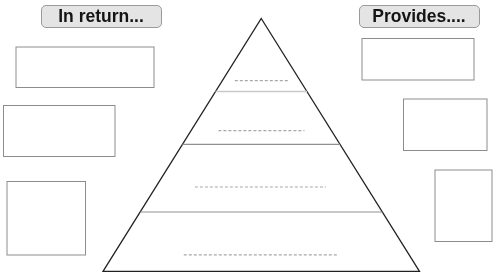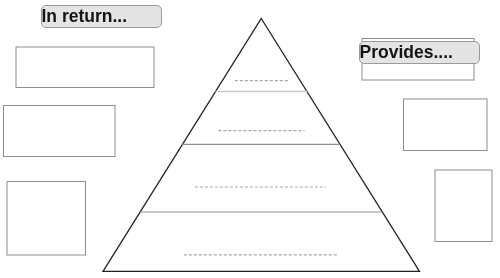--- a/index.html
+++ b/index.html
@@ -1,19 +1,19 @@
 <!DOCTYPE html>
 <html><head>
 <meta charset="utf-8">
 <style>
   html,body{margin:0;padding:0;background:#fff;}
   body{width:500px;height:278px;font-family:"Liberation Sans",sans-serif;overflow:hidden;position:relative;}
   .stage{position:absolute;left:0;top:0;width:500px;height:278px;}
   .hdr{position:absolute;box-sizing:border-box;background:#e4e4e4;border:1px solid #9a9a9a;border-radius:5px;
-       display:flex;align-items:center;font-weight:bold;font-size:17.5px;color:#141414;}
+       display:flex;align-items:center;justify-content:center;font-weight:bold;font-size:17.5px;color:#141414;}
   svg.layer{position:absolute;left:0;top:0;width:500px;height:278px;}
 </style>
 </head>
 <body>
 
 <div class="stage">
   <svg class="layer" id="gfx" viewBox="0 0 500 278">
       <path d="M 261.25 18.5 L 419.5 271.3 L 103 271.3 Z" fill="#ffffff" stroke="#222222" stroke-width="1.3" stroke-linejoin="miter"></path>
       <line x1="215.5528085443038" y1="91.5" x2="306.9471914556962" y2="91.5" stroke="#c9c9c9" stroke-width="1.6"></line>
       <line x1="182.4379944620253" y1="144.4" x2="340.0620055379747" y2="144.4" stroke="#8f8f8f" stroke-width="1.2"></line>
@@ -25,16 +25,16 @@
       <rect x="16" y="47" width="138" height="40.5" fill="#ffffff" stroke="#8d8d8d" stroke-width="1"></rect>
       <rect x="3.5" y="105.5" width="111.5" height="51" fill="#ffffff" stroke="#8d8d8d" stroke-width="1"></rect>
       <rect x="7" y="181.5" width="78.5" height="73.5" fill="#ffffff" stroke="#8d8d8d" stroke-width="1"></rect>
       <rect x="362" y="38.5" width="112" height="41.5" fill="#ffffff" stroke="#8d8d8d" stroke-width="1"></rect>
       <rect x="403.5" y="99" width="83.5" height="51.5" fill="#ffffff" stroke="#8d8d8d" stroke-width="1"></rect>
       <rect x="435" y="170" width="57" height="71.5" fill="#ffffff" stroke="#8d8d8d" stroke-width="1"></rect>
     </svg>
   <div class="hdr" style="left: 40.5px; top: 4.5px; width: 121px; height: 23.5px;">
       <span>In return...</span>
     </div>
-  <div class="hdr" style="left: 358.5px; top: 4.5px; width: 121px; height: 23.5px; margin-top: 36px;">
+  <div class="hdr" style="left: 358.5px; top: 4.5px; width: 121px; height: 23.5px;">
       <span>Provides....</span>
     </div>
 </div>
 
 </body></html>

